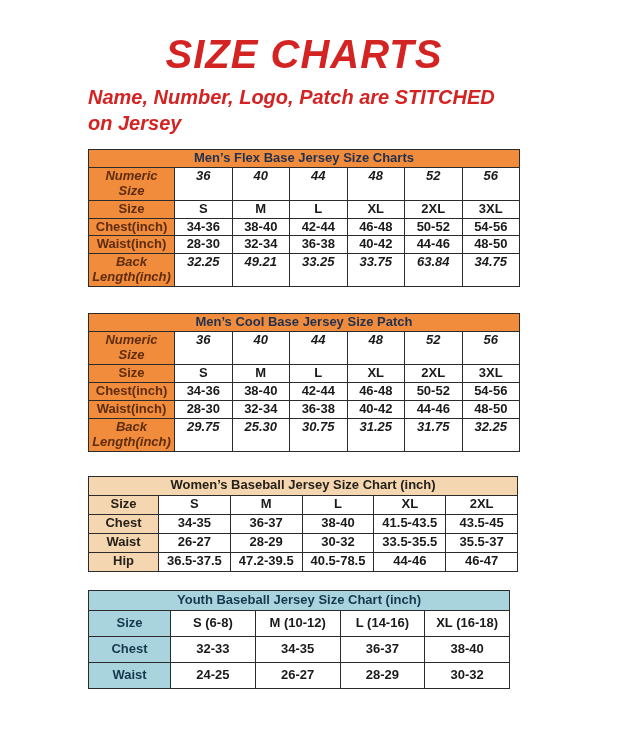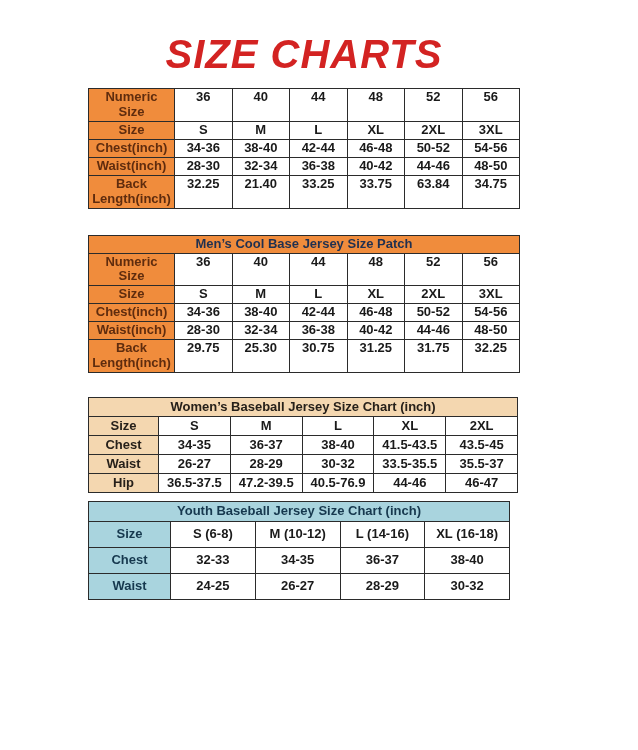--- a/index.html
+++ b/index.html
@@ -28,21 +28,21 @@
     font-size: 20px;
     font-weight: bold;
     font-style: italic;
     color: var(--title-red, #d32322);
     line-height: 1.32;
   }
 
   .tables { margin-top: 12px; }
   section.size-table { margin-bottom: 26px; }
   section.size-table:nth-child(2) { margin-bottom: 24px; }
-  section.size-table:nth-child(3) { margin-bottom: 8px; }
+  section.size-table:nth-child(3) { margin-bottom: 18px; }
   section.size-table:last-child { margin-bottom: 0; }
 
   table.sz {
     border-collapse: collapse;
     table-layout: fixed;
     border: 1px solid var(--border, #2b2b2b);
   }
   table.sz td {
     border: 1px solid var(--border, #2b2b2b);
     text-align: center;
@@ -62,21 +62,21 @@
   .theme-orange tr.head td {
     background: var(--orange, #f08c3c);
     color: var(--orange-title-text, #1f3050);
     height: 15px;
   }
   .theme-orange td.label {
     background: var(--orange, #f08c3c);
     color: var(--orange-label-text, #5f2c0e);
   }
   .theme-orange tr.row td { height: 15px; }
-  .theme-orange tr.tall td { height: 29px; }
+  .theme-orange tr.tall td { height: 29px; font-style: italic; }
 
   
   .theme-peach table.sz { width: 430px; }
   .theme-peach col.labelcol { width: 70px; }
   .theme-peach tr.head td {
     background: var(--peach, #f4d7b0);
     color: var(--peach-text, #26201a);
     height: 19px;
   }
   .theme-peach td.label {
@@ -98,33 +98,40 @@
     color: var(--youth-text, #16384e);
   }
   .theme-blue tr.row td { height: 26px; }
 </style>
 </head>
 <body>
 
 <div class="page">
   <div class="content">
     <h1 class="page-title">SIZE CHARTS</h1>
+    <p class="page-subtitle">
+      <span>Name, Number, Logo, Patch are STITCHED</span><br>
+      <span>on Jersey</span>
+    </p>
     <div class="tables">
       <section class="size-table theme-orange">
           <table class="sz">
             <colgroup>
               <col class="labelcol">
               <col>
               <col>
               <col>
               <col>
               <col>
               <col>
             </colgroup>
             <tbody>
+              <tr class="head">
+                <td colspan="7">Men’s Flex Base Jersey Size Charts</td>
+              </tr>
               <tr class="row tall">
                 <td class="label">Numeric Size</td>
                 <td class="val">36</td>
                 <td class="val">40</td>
                 <td class="val">44</td>
                 <td class="val">48</td>
                 <td class="val">52</td>
                 <td class="val">56</td>
               </tr>
               <tr class="row">
@@ -150,21 +157,21 @@
                 <td class="val">28-30</td>
                 <td class="val">32-34</td>
                 <td class="val">36-38</td>
                 <td class="val">40-42</td>
                 <td class="val">44-46</td>
                 <td class="val">48-50</td>
               </tr>
               <tr class="row tall">
                 <td class="label">Back Length(inch)</td>
                 <td class="val">32.25</td>
-                <td class="val">21.40</td>
+                <td class="val">49.21</td>
                 <td class="val">33.25</td>
                 <td class="val">33.75</td>
                 <td class="val">63.84</td>
                 <td class="val">34.75</td>
               </tr>
             </tbody>
           </table>
         </section>
       <section class="size-table theme-orange">
           <table class="sz">
@@ -264,21 +271,21 @@
                 <td class="val">26-27</td>
                 <td class="val">28-29</td>
                 <td class="val">30-32</td>
                 <td class="val">33.5-35.5</td>
                 <td class="val">35.5-37</td>
               </tr>
               <tr class="row">
                 <td class="label">Hip</td>
                 <td class="val">36.5-37.5</td>
                 <td class="val">47.2-39.5</td>
-                <td class="val">40.5-76.9</td>
+                <td class="val">40.5-78.5</td>
                 <td class="val">44-46</td>
                 <td class="val">46-47</td>
               </tr>
             </tbody>
           </table>
         </section>
       <section class="size-table theme-blue">
           <table class="sz">
             <colgroup>
               <col class="labelcol">

